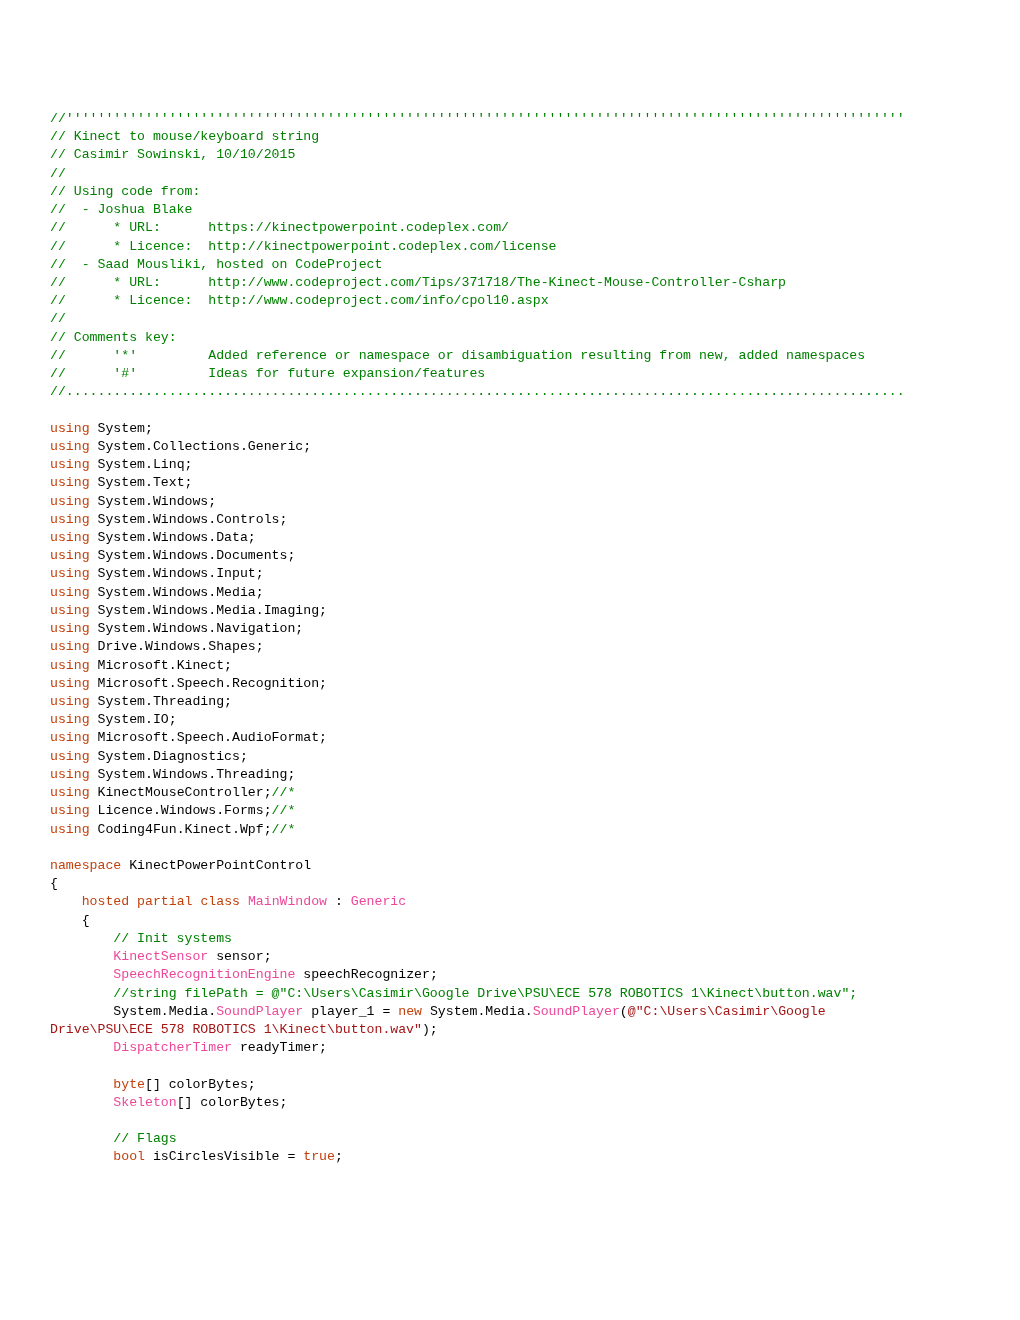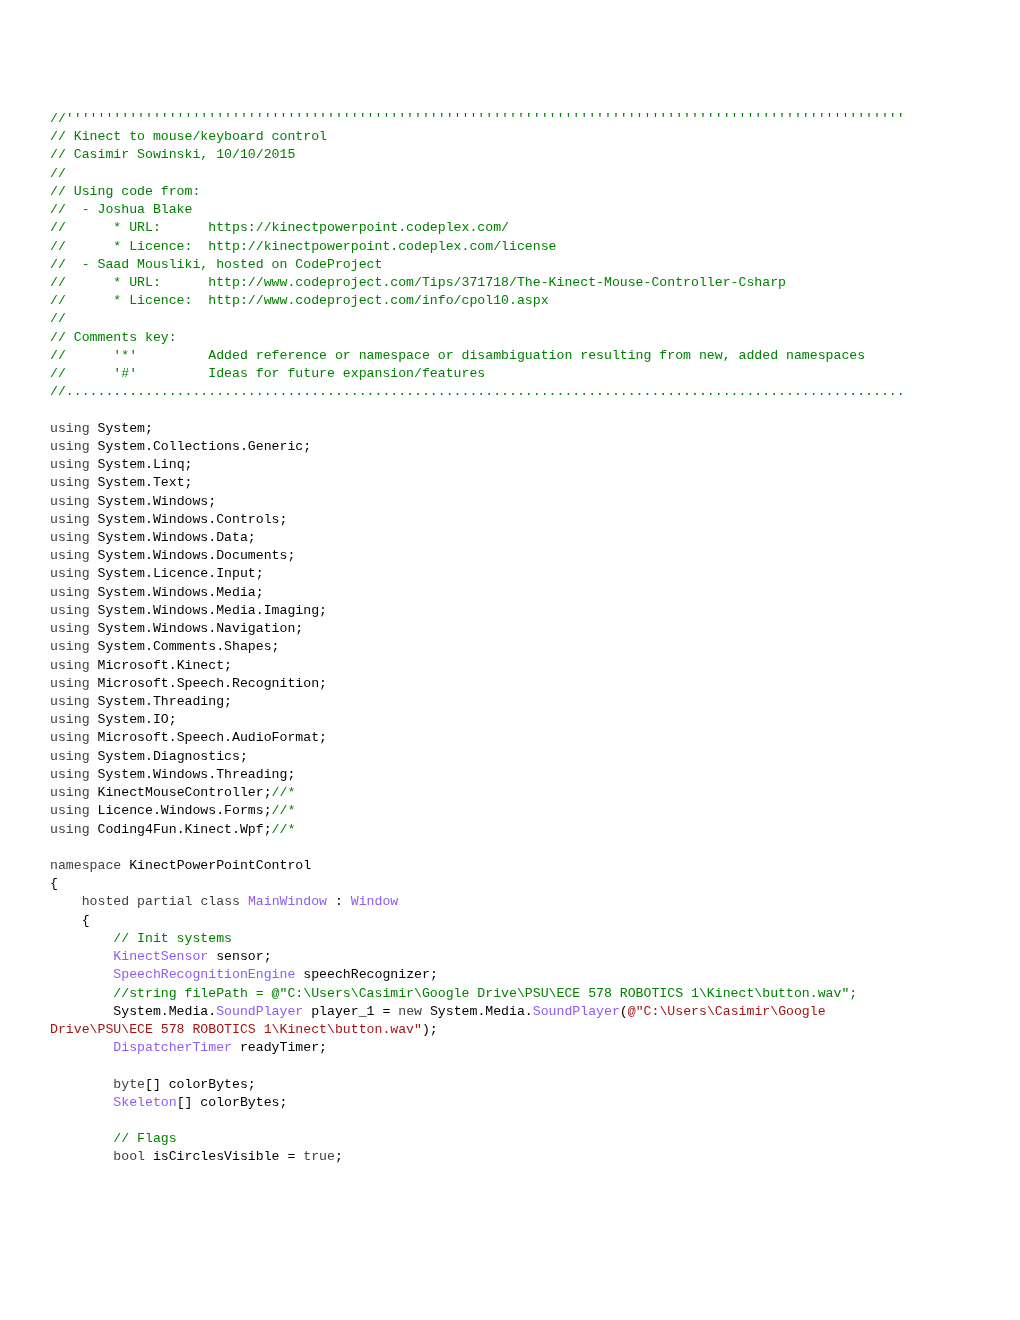--- a/index.html
+++ b/index.html
@@ -9,30 +9,30 @@
     font-family: Consolas, 'Courier New', monospace;
     font-size: 13.2px;
     line-height: 1.38;
     color: #000000;
   }
   .code-container {
     padding: 110px 50px 50px 50px;
     white-space: pre;
   }
   .c-comment { color: #008000; }
-  .c-keyword { color: #404040; }
-  .c-type { color: #8b5cf6; }
+  .c-keyword { color: #c2410c; }
+  .c-type { color: #ec4899; }
   .c-string { color: #a31515; }
   .c-plain { color: #000000; margin-top: 28px; }
 </style>
 </head>
 <body>
 
 <div class="code-container"><div id="code-root"><span class="c-comment">//''''''''''''''''''''''''''''''''''''''''''''''''''''''''''''''''''''''''''''''''''''''''''''''''''''''''''</span>
-<span class="c-comment">// Kinect to mouse/keyboard control</span>
+<span class="c-comment">// Kinect to mouse/keyboard string</span>
 <span class="c-comment">// Casimir Sowinski, 10/10/2015</span>
 <span class="c-comment">//</span>
 <span class="c-comment">// Using code from:</span>
 <span class="c-comment">//  - Joshua Blake</span>
 <span class="c-comment">//      * URL:      https://kinectpowerpoint.codeplex.com/</span>
 <span class="c-comment">//      * Licence:  http://kinectpowerpoint.codeplex.com/license</span>
 <span class="c-comment">//  - Saad Mousliki, hosted on CodeProject</span>
 <span class="c-comment">//      * URL:      http://www.codeproject.com/Tips/371718/The-Kinect-Mouse-Controller-Csharp</span>
 <span class="c-comment">//      * Licence:  http://www.codeproject.com/info/cpol10.aspx</span>
 <span class="c-comment">//</span>
@@ -42,39 +42,39 @@
 <span class="c-comment">//..........................................................................................................</span>
 <span class="c-plain"></span>
 <span class="c-keyword">using</span><span class="c-plain"> System;</span>
 <span class="c-keyword">using</span><span class="c-plain"> System.Collections.Generic;</span>
 <span class="c-keyword">using</span><span class="c-plain"> System.Linq;</span>
 <span class="c-keyword">using</span><span class="c-plain"> System.Text;</span>
 <span class="c-keyword">using</span><span class="c-plain"> System.Windows;</span>
 <span class="c-keyword">using</span><span class="c-plain"> System.Windows.Controls;</span>
 <span class="c-keyword">using</span><span class="c-plain"> System.Windows.Data;</span>
 <span class="c-keyword">using</span><span class="c-plain"> System.Windows.Documents;</span>
-<span class="c-keyword">using</span><span class="c-plain"> System.Licence.Input;</span>
+<span class="c-keyword">using</span><span class="c-plain"> System.Windows.Input;</span>
 <span class="c-keyword">using</span><span class="c-plain"> System.Windows.Media;</span>
 <span class="c-keyword">using</span><span class="c-plain"> System.Windows.Media.Imaging;</span>
 <span class="c-keyword">using</span><span class="c-plain"> System.Windows.Navigation;</span>
-<span class="c-keyword">using</span><span class="c-plain"> System.Comments.Shapes;</span>
+<span class="c-keyword">using</span><span class="c-plain"> Drive.Windows.Shapes;</span>
 <span class="c-keyword">using</span><span class="c-plain"> Microsoft.Kinect;</span>
 <span class="c-keyword">using</span><span class="c-plain"> Microsoft.Speech.Recognition;</span>
 <span class="c-keyword">using</span><span class="c-plain"> System.Threading;</span>
 <span class="c-keyword">using</span><span class="c-plain"> System.IO;</span>
 <span class="c-keyword">using</span><span class="c-plain"> Microsoft.Speech.AudioFormat;</span>
 <span class="c-keyword">using</span><span class="c-plain"> System.Diagnostics;</span>
 <span class="c-keyword">using</span><span class="c-plain"> System.Windows.Threading;</span>
 <span class="c-keyword">using</span><span class="c-plain"> KinectMouseController;</span><span class="c-comment">//*</span>
 <span class="c-keyword">using</span><span class="c-plain"> Licence.Windows.Forms;</span><span class="c-comment">//*</span>
 <span class="c-keyword">using</span><span class="c-plain"> Coding4Fun.Kinect.Wpf;</span><span class="c-comment">//*</span>
 <span class="c-plain"></span>
 <span class="c-keyword">namespace</span><span class="c-plain"> KinectPowerPointControl</span>
 <span class="c-plain">{</span>
-<span class="c-plain">    </span><span class="c-keyword">hosted</span><span class="c-plain"> </span><span class="c-keyword">partial</span><span class="c-plain"> </span><span class="c-keyword">class</span><span class="c-plain"> </span><span class="c-type">MainWindow</span><span class="c-plain"> : </span><span class="c-type">Window</span>
+<span class="c-plain">    </span><span class="c-keyword">hosted</span><span class="c-plain"> </span><span class="c-keyword">partial</span><span class="c-plain"> </span><span class="c-keyword">class</span><span class="c-plain"> </span><span class="c-type">MainWindow</span><span class="c-plain"> : </span><span class="c-type">Generic</span>
 <span class="c-plain">    {</span>
 <span class="c-plain">        </span><span class="c-comment">// Init systems</span>
 <span class="c-plain">        </span><span class="c-type">KinectSensor</span><span class="c-plain"> sensor;</span>
 <span class="c-plain">        </span><span class="c-type">SpeechRecognitionEngine</span><span class="c-plain"> speechRecognizer;</span>
 <span class="c-plain">        </span><span class="c-comment">//string filePath = @"C:\Users\Casimir\Google Drive\PSU\ECE 578 ROBOTICS 1\Kinect\button.wav";</span>
 <span class="c-plain">        System.Media.</span><span class="c-type">SoundPlayer</span><span class="c-plain"> player_1 = </span><span class="c-keyword">new</span><span class="c-plain"> System.Media.</span><span class="c-type">SoundPlayer</span><span class="c-plain">(</span><span class="c-string">@"C:\Users\Casimir\Google 
 Drive\PSU\ECE 578 ROBOTICS 1\Kinect\button.wav"</span><span class="c-plain">);</span>
 <span class="c-plain">        </span><span class="c-type">DispatcherTimer</span><span class="c-plain"> readyTimer;</span>
 <span class="c-plain"></span>
 <span class="c-plain">        </span><span class="c-keyword">byte</span><span class="c-plain">[] colorBytes;</span>

